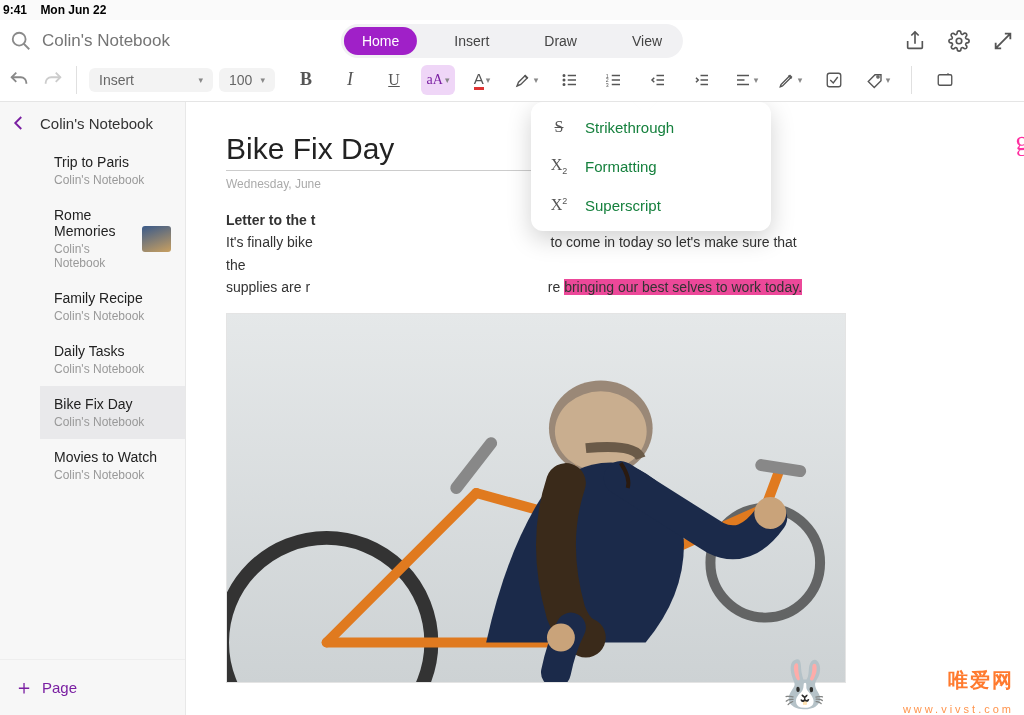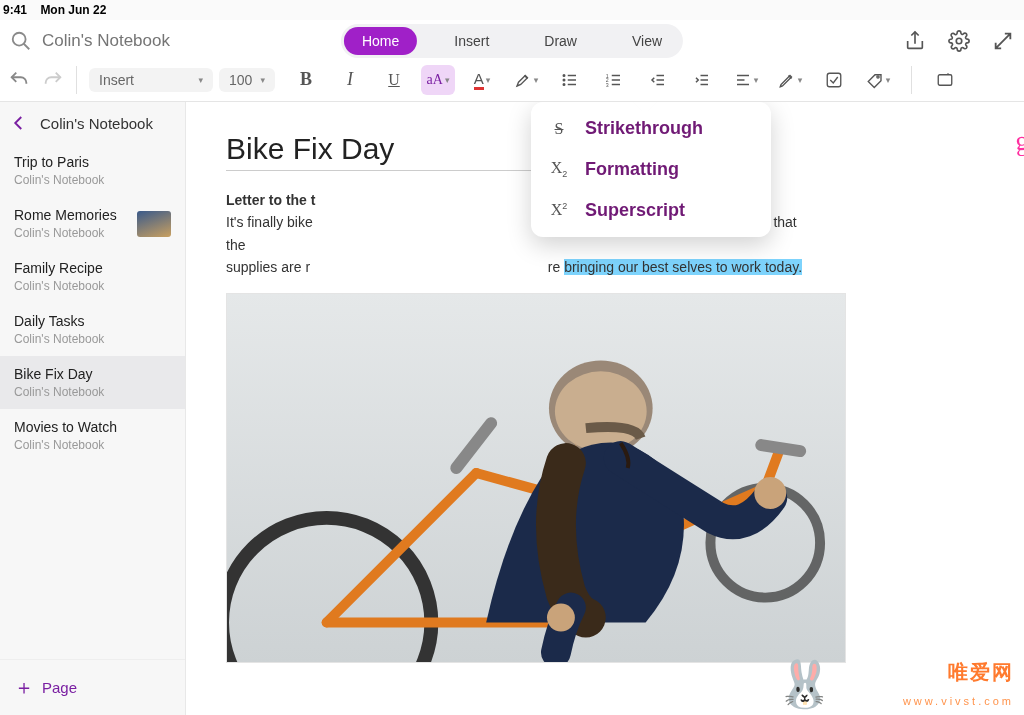--- a/index.html
+++ b/index.html
@@ -41,48 +41,48 @@
   .chev { font-size:9px; color:#888; margin-left:2px; }
 
   
   .body { display:flex; height: calc(715px - 20px - 42px - 40px); }
 
   
   .sidebar { width: 186px; background:#f7f7f7; border-right:1px solid #e8e8e8; display:flex; flex-direction:column; }
   .sb-header { display:flex; align-items:center; gap:8px; padding:12px 10px; color:#7a1fa2; }
   .sb-header svg { width:18px; height:18px; }
   .sb-title { font-size:15px; color:#333; font-weight:500; margin-left:4px; }
-  .sb-list { flex:1; overflow:auto; }
+  .sb-list { flex:1; overflow:auto;margin-left:40px; }
   .sb-item { padding:10px 14px; display:flex; justify-content:space-between; align-items:center; cursor:pointer; }
   .sb-item .txt .title { font-size:14px; color:#222; margin-bottom:3px; }
   .sb-item .txt .sub { font-size:12px; color:#999; }
   .sb-item.sel { background:#e9e9eb; }
   .thumb { width:34px; height:26px; background:linear-gradient(160deg,#3a5a8a,#c9a060); border-radius:3px; }
   .sb-footer { padding:14px; display:flex; align-items:center; gap:8px; color:#7a1fa2; font-size:15px; border-top:1px solid #eee; }
 
   
   .content { flex:1; padding: 30px 40px 10px 40px; position:relative; overflow:hidden; }
   .page-title-input { font-size:30px; font-weight:300; color:#222; border:none; border-bottom:1px solid #ccc; width:70%; padding-bottom:4px; outline:none; }
   .page-date { font-size:12px; color:#aaa; margin-top:6px; }
   .paragraph { margin-top:18px; font-size:14px; color:#333; line-height:1.6; max-width:580px; }
   .paragraph b { font-weight:600; }
-  .hl { background:#7dd3fc;margin-top:31px; }
+  .hl { background:#ec4899;margin-top:31px; }
   .photo { margin-top:14px; width:620px; height:370px; position:relative; background:#d9dde0; border:1px solid #e4e4e4; }
   .annot { position:absolute; top:20px; right:-90px; z-index:3; font-family:"Comic Sans MS","Bradley Hand",cursive; color:#ff2fa0; font-size:28px; transform:rotate(-4deg); }
 
   
   .popover { position:absolute; top:0px; left:345px; width:240px; background:#fff; border-radius:12px; box-shadow:0 8px 24px rgba(0,0,0,0.18); padding:6px 0 6px 0; z-index:20; }
   .popover::before { content:""; position:absolute; top:-8px; left:106px; width:16px; height:16px; background:#fff; transform:rotate(45deg); box-shadow:-2px -2px 4px rgba(0,0,0,0.05); }
   .pop-title { text-align:center; font-weight:600; font-size:15px; padding:10px 0 10px 0; position:relative; z-index:2; background:#fff; border-radius:12px 12px 0 0;}
   .pop-item { display:flex; align-items:center; gap:16px; padding:10px 18px; cursor:pointer; }
-  .pop-item .lbl { font-size:18px; color:#701a75;font-weight:bold; }
+  .pop-item .lbl { font-size:15px; color:#15803d; }
   .pop-ico { width:20px; text-align:center; color:#555; font-family: Georgia, serif; }
 
   
-  .wm { position:absolute; bottom:8px; right:10px; text-align:right; line-height:1; z-index:30;}
+  .wm { position:absolute; bottom:0; right:10px; text-align:right; line-height:1; z-index:30;}
   .wm .cn { font-size:20px; font-weight:700; color:#ff7a2e; letter-spacing:2px; }
   .wm .url { font-size:11px; color:#ff944d; letter-spacing:3px; margin-top:14px; }
   .bunny { position:absolute; bottom:4px; right:190px; font-size:46px; z-index:30; }
 
   
   .photo svg { width:100%; height:100%; display:block; }
 </style>
 </head>
 <body>
 
@@ -299,20 +299,21 @@
         </div>
     </div>
     <div class="sb-footer">
       <span style="font-size:20px;font-weight:300;">＋</span>
       <span>Page</span>
     </div>
   </div>
 
   <div class="content">
     <input class="page-title-input" value="Bike Fix Day" style="">
+    <div class="page-date">Wednesday, June</div>
 
     <div class="paragraph">
       <b>Letter to the t</b><br>
       <span>It's finally bike</span>
       <span style="display:inline-block;width:230px;"></span>
       <span>to come in today so let's make sure that the</span><br>
       <span>supplies are r</span>
       <span style="display:inline-block;width:230px;"></span>
       <span>re </span><span class="hl">bringing our best selves to work today.</span>
     </div>

